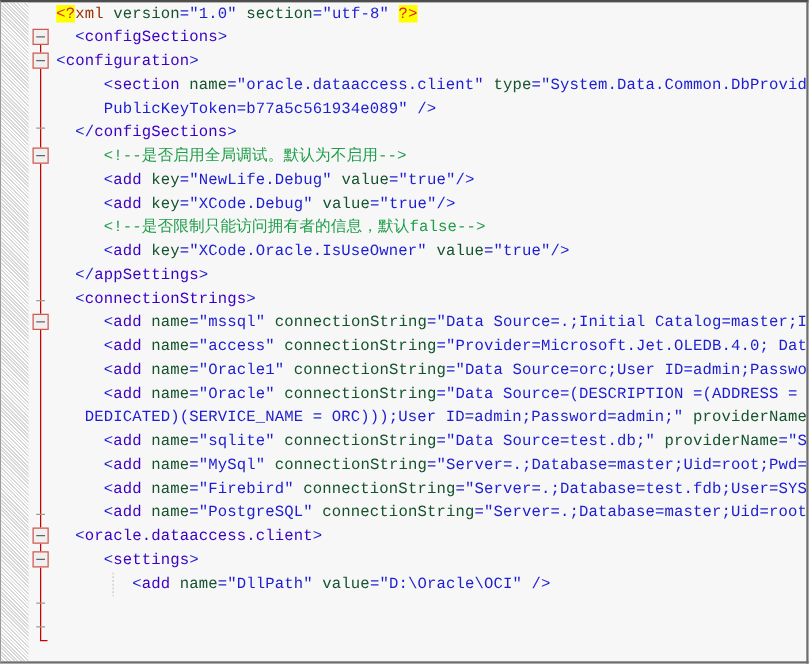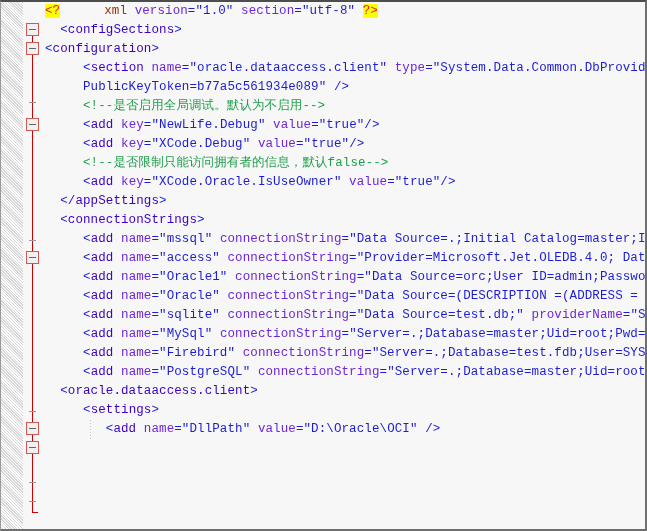--- a/index.html
+++ b/index.html
@@ -114,25 +114,25 @@
     top: 0;
     width: 1px;
     height: 19px;
     background-image: linear-gradient(to bottom, #c6c6c6 50%, transparent 50%);
     background-size: 1px 3px;
   }
 
   
   .t-bracket { color: #1d1dd1; }      
   .t-tag     { color: #3a00c4; }      
-  .t-attr    { color: #6d28d9; }      
+  .t-attr    { color: #14532d; }      
   .t-eq      { color: #1d1dd1; }
   .t-val     { color: #1d1dd1; }      
   .t-comment { color: #1f9e4a; }      
-  .t-pi-name { color: #9c2f00; margin-left: 44px; }      
+  .t-pi-name { color: #9c2f00; }      
   .t-pi-mark { background: #ffff00; color: #e02020; }
 </style>
 </head>
 <body>
 
 <div class="editor-window">
 
   <div class="indicator-margin"></div>
 
   <div class="fold-gutter">
@@ -161,20 +161,21 @@
     <div class="code-line"><span class="t-pi-mark">&lt;?</span><span class="t-pi-name">xml</span><span> </span><span class="t-attr">version</span><span class="t-eq">=</span><span class="t-val">"1.0"</span><span> </span><span class="t-attr">section</span><span class="t-eq">=</span><span class="t-val">"utf-8"</span><span> </span><span class="t-pi-mark">?&gt;</span></div>
 
     <div class="code-line">  <span class="t-bracket">&lt;</span><span class="t-tag">configSections</span><span class="t-bracket">&gt;</span></div>
 
     <div class="code-line"><span class="t-bracket">&lt;</span><span class="t-tag">configuration</span><span class="t-bracket">&gt;</span></div>
 
     <div class="code-line">     <span class="t-bracket">&lt;</span><span class="t-tag">section</span><span> </span><span class="t-attr">name</span><span class="t-eq">=</span><span class="t-val">"oracle.dataaccess.client"</span><span> </span><span class="t-attr">type</span><span class="t-eq">=</span><span class="t-val">"System.Data.Common.DbProviderConf</span></div>
 
     <div class="code-line">     <span class="t-val">PublicKeyToken=b77a5c561934e089"</span><span> </span><span class="t-bracket">/&gt;</span></div>
 
+    <div class="code-line">  <span class="t-bracket">&lt;/</span><span class="t-tag">configSections</span><span class="t-bracket">&gt;</span></div>
 
 
     <div class="code-line">     <span class="t-comment">&lt;!--是否启用全局调试。默认为不启用--&gt;</span></div>
 
     <div class="code-line">     <span class="t-bracket">&lt;</span><span class="t-tag">add</span><span> </span><span class="t-attr">key</span><span class="t-eq">=</span><span class="t-val">"NewLife.Debug"</span><span> </span><span class="t-attr">value</span><span class="t-eq">=</span><span class="t-val">"true"</span><span class="t-bracket">/&gt;</span></div>
 
 
     <div class="code-line">     <span class="t-bracket">&lt;</span><span class="t-tag">add</span><span> </span><span class="t-attr">key</span><span class="t-eq">=</span><span class="t-val">"XCode.Debug"</span><span> </span><span class="t-attr">value</span><span class="t-eq">=</span><span class="t-val">"true"</span><span class="t-bracket">/&gt;</span></div>
 
     <div class="code-line">     <span class="t-comment">&lt;!--是否限制只能访问拥有者的信息，默认false--&gt;</span></div>
@@ -186,20 +187,21 @@
     <div class="code-line">  <span class="t-bracket">&lt;</span><span class="t-tag">connectionStrings</span><span class="t-bracket">&gt;</span></div>
 
     <div class="code-line">     <span class="t-bracket">&lt;</span><span class="t-tag">add</span><span> </span><span class="t-attr">name</span><span class="t-eq">=</span><span class="t-val">"mssql"</span><span> </span><span class="t-attr">connectionString</span><span class="t-eq">=</span><span class="t-val">"Data Source=.;Initial Catalog=master;Integra</span></div>
 
     <div class="code-line">     <span class="t-bracket">&lt;</span><span class="t-tag">add</span><span> </span><span class="t-attr">name</span><span class="t-eq">=</span><span class="t-val">"access"</span><span> </span><span class="t-attr">connectionString</span><span class="t-eq">=</span><span class="t-val">"Provider=Microsoft.Jet.OLEDB.4.0; Data Sour</span></div>
 
     <div class="code-line">     <span class="t-bracket">&lt;</span><span class="t-tag">add</span><span> </span><span class="t-attr">name</span><span class="t-eq">=</span><span class="t-val">"Oracle1"</span><span> </span><span class="t-attr">connectionString</span><span class="t-eq">=</span><span class="t-val">"Data Source=orc;User ID=admin;Password=adm</span></div>
 
     <div class="code-line">     <span class="t-bracket">&lt;</span><span class="t-tag">add</span><span> </span><span class="t-attr">name</span><span class="t-eq">=</span><span class="t-val">"Oracle"</span><span> </span><span class="t-attr">connectionString</span><span class="t-eq">=</span><span class="t-val">"Data Source=(DESCRIPTION =(ADDRESS = (PROTO</span></div>
 
+    <div class="code-line">   <span class="t-val">DEDICATED)(SERVICE_NAME = ORC)));User ID=admin;Password=admin;"</span><span> </span><span class="t-attr">providerName</span></div>
 
     <div class="code-line">     <span class="t-bracket">&lt;</span><span class="t-tag">add</span><span> </span><span class="t-attr">name</span><span class="t-eq">=</span><span class="t-val">"sqlite"</span><span> </span><span class="t-attr">connectionString</span><span class="t-eq">=</span><span class="t-val">"Data Source=test.db;"</span><span> </span><span class="t-attr">providerName</span><span class="t-eq">=</span><span class="t-val">"Sqlite"</span></div>
 
     <div class="code-line">     <span class="t-bracket">&lt;</span><span class="t-tag">add</span><span> </span><span class="t-attr">name</span><span class="t-eq">=</span><span class="t-val">"MySql"</span><span> </span><span class="t-attr">connectionString</span><span class="t-eq">=</span><span class="t-val">"Server=.;Database=master;Uid=root;Pwd=root;"</span></div>
 
     <div class="code-line">     <span class="t-bracket">&lt;</span><span class="t-tag">add</span><span> </span><span class="t-attr">name</span><span class="t-eq">=</span><span class="t-val">"Firebird"</span><span> </span><span class="t-attr">connectionString</span><span class="t-eq">=</span><span class="t-val">"Server=.;Database=test.fdb;User=SYSDBA;Pa</span></div>
 
     <div class="code-line">     <span class="t-bracket">&lt;</span><span class="t-tag">add</span><span> </span><span class="t-attr">name</span><span class="t-eq">=</span><span class="t-val">"PostgreSQL"</span><span> </span><span class="t-attr">connectionString</span><span class="t-eq">=</span><span class="t-val">"Server=.;Database=master;Uid=root;Pwd=r</span></div>
 
 

